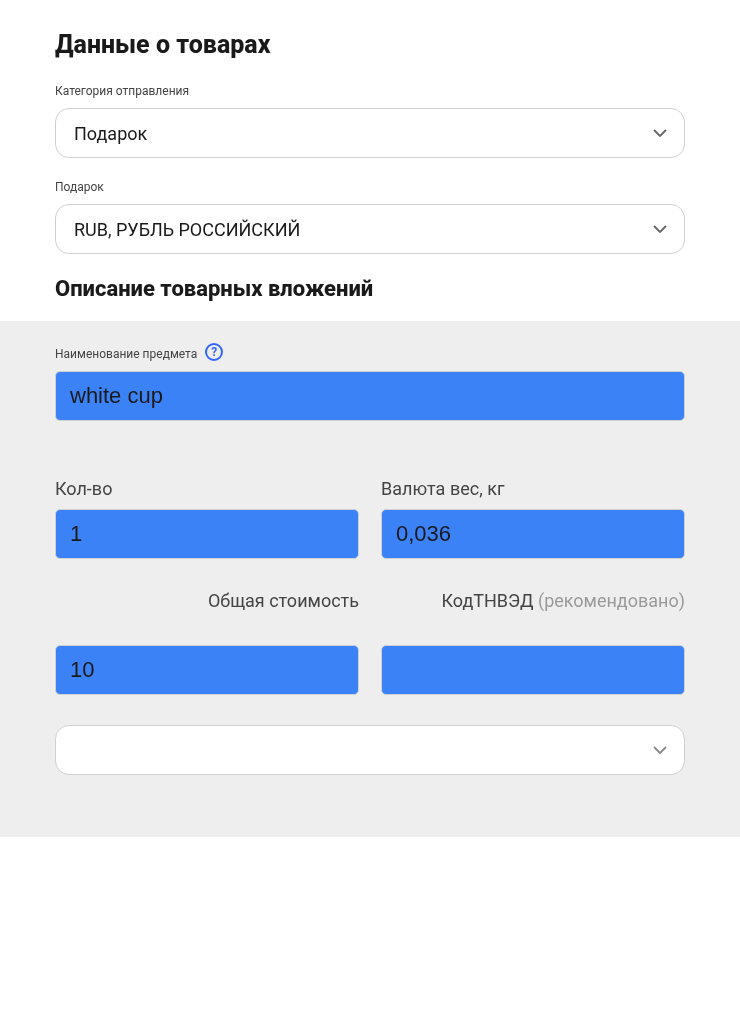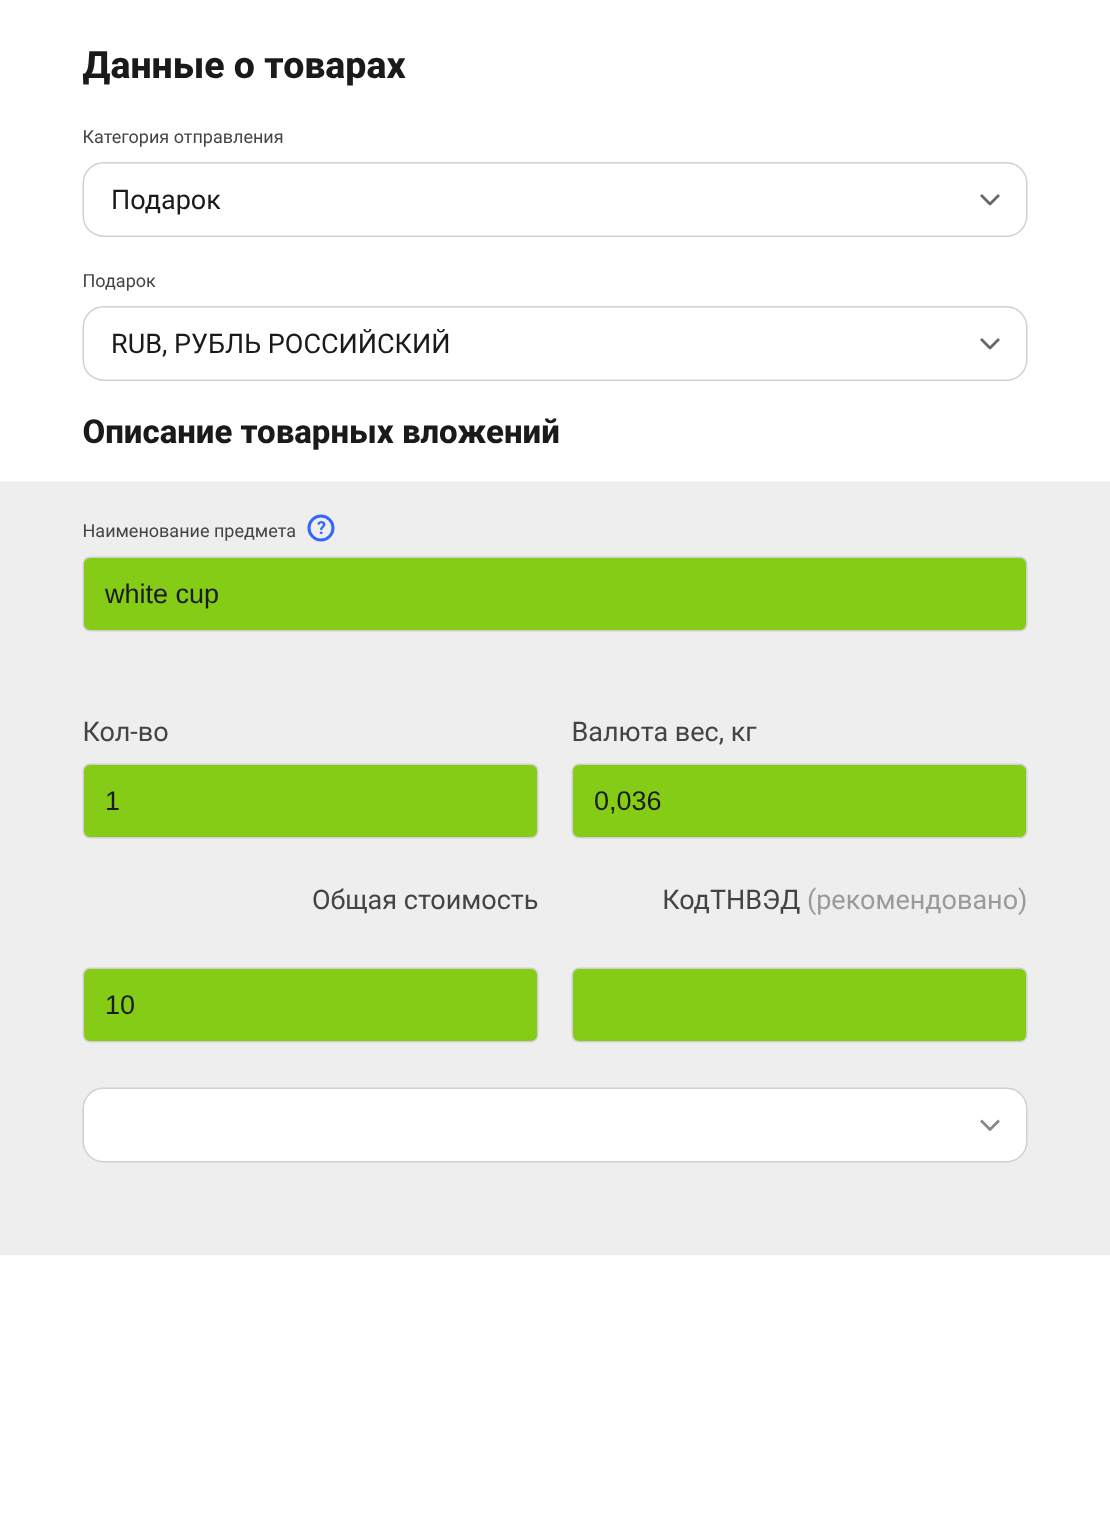--- a/index.html
+++ b/index.html
@@ -72,22 +72,22 @@
       width: 14px;
       height: 8px;
       pointer-events: none;
     }
     .input {
       width: 100%;
       height: 50px;
       padding: 12px 14px;
       border: 1px solid #d0d0d0;
       border-radius: 5px;
-      background: #84cc16;
-      font-size: 18px;
+      background: #3b82f6;
+      font-size: 22px;
       color: #1a1a1a;
     }
     .section-bottom {
       background: #eeeeee;
       padding: 22px 55px 40px 55px;
     }
     .row-2col {
       display: flex;
       gap: 22px;
       margin-bottom: 30px;

